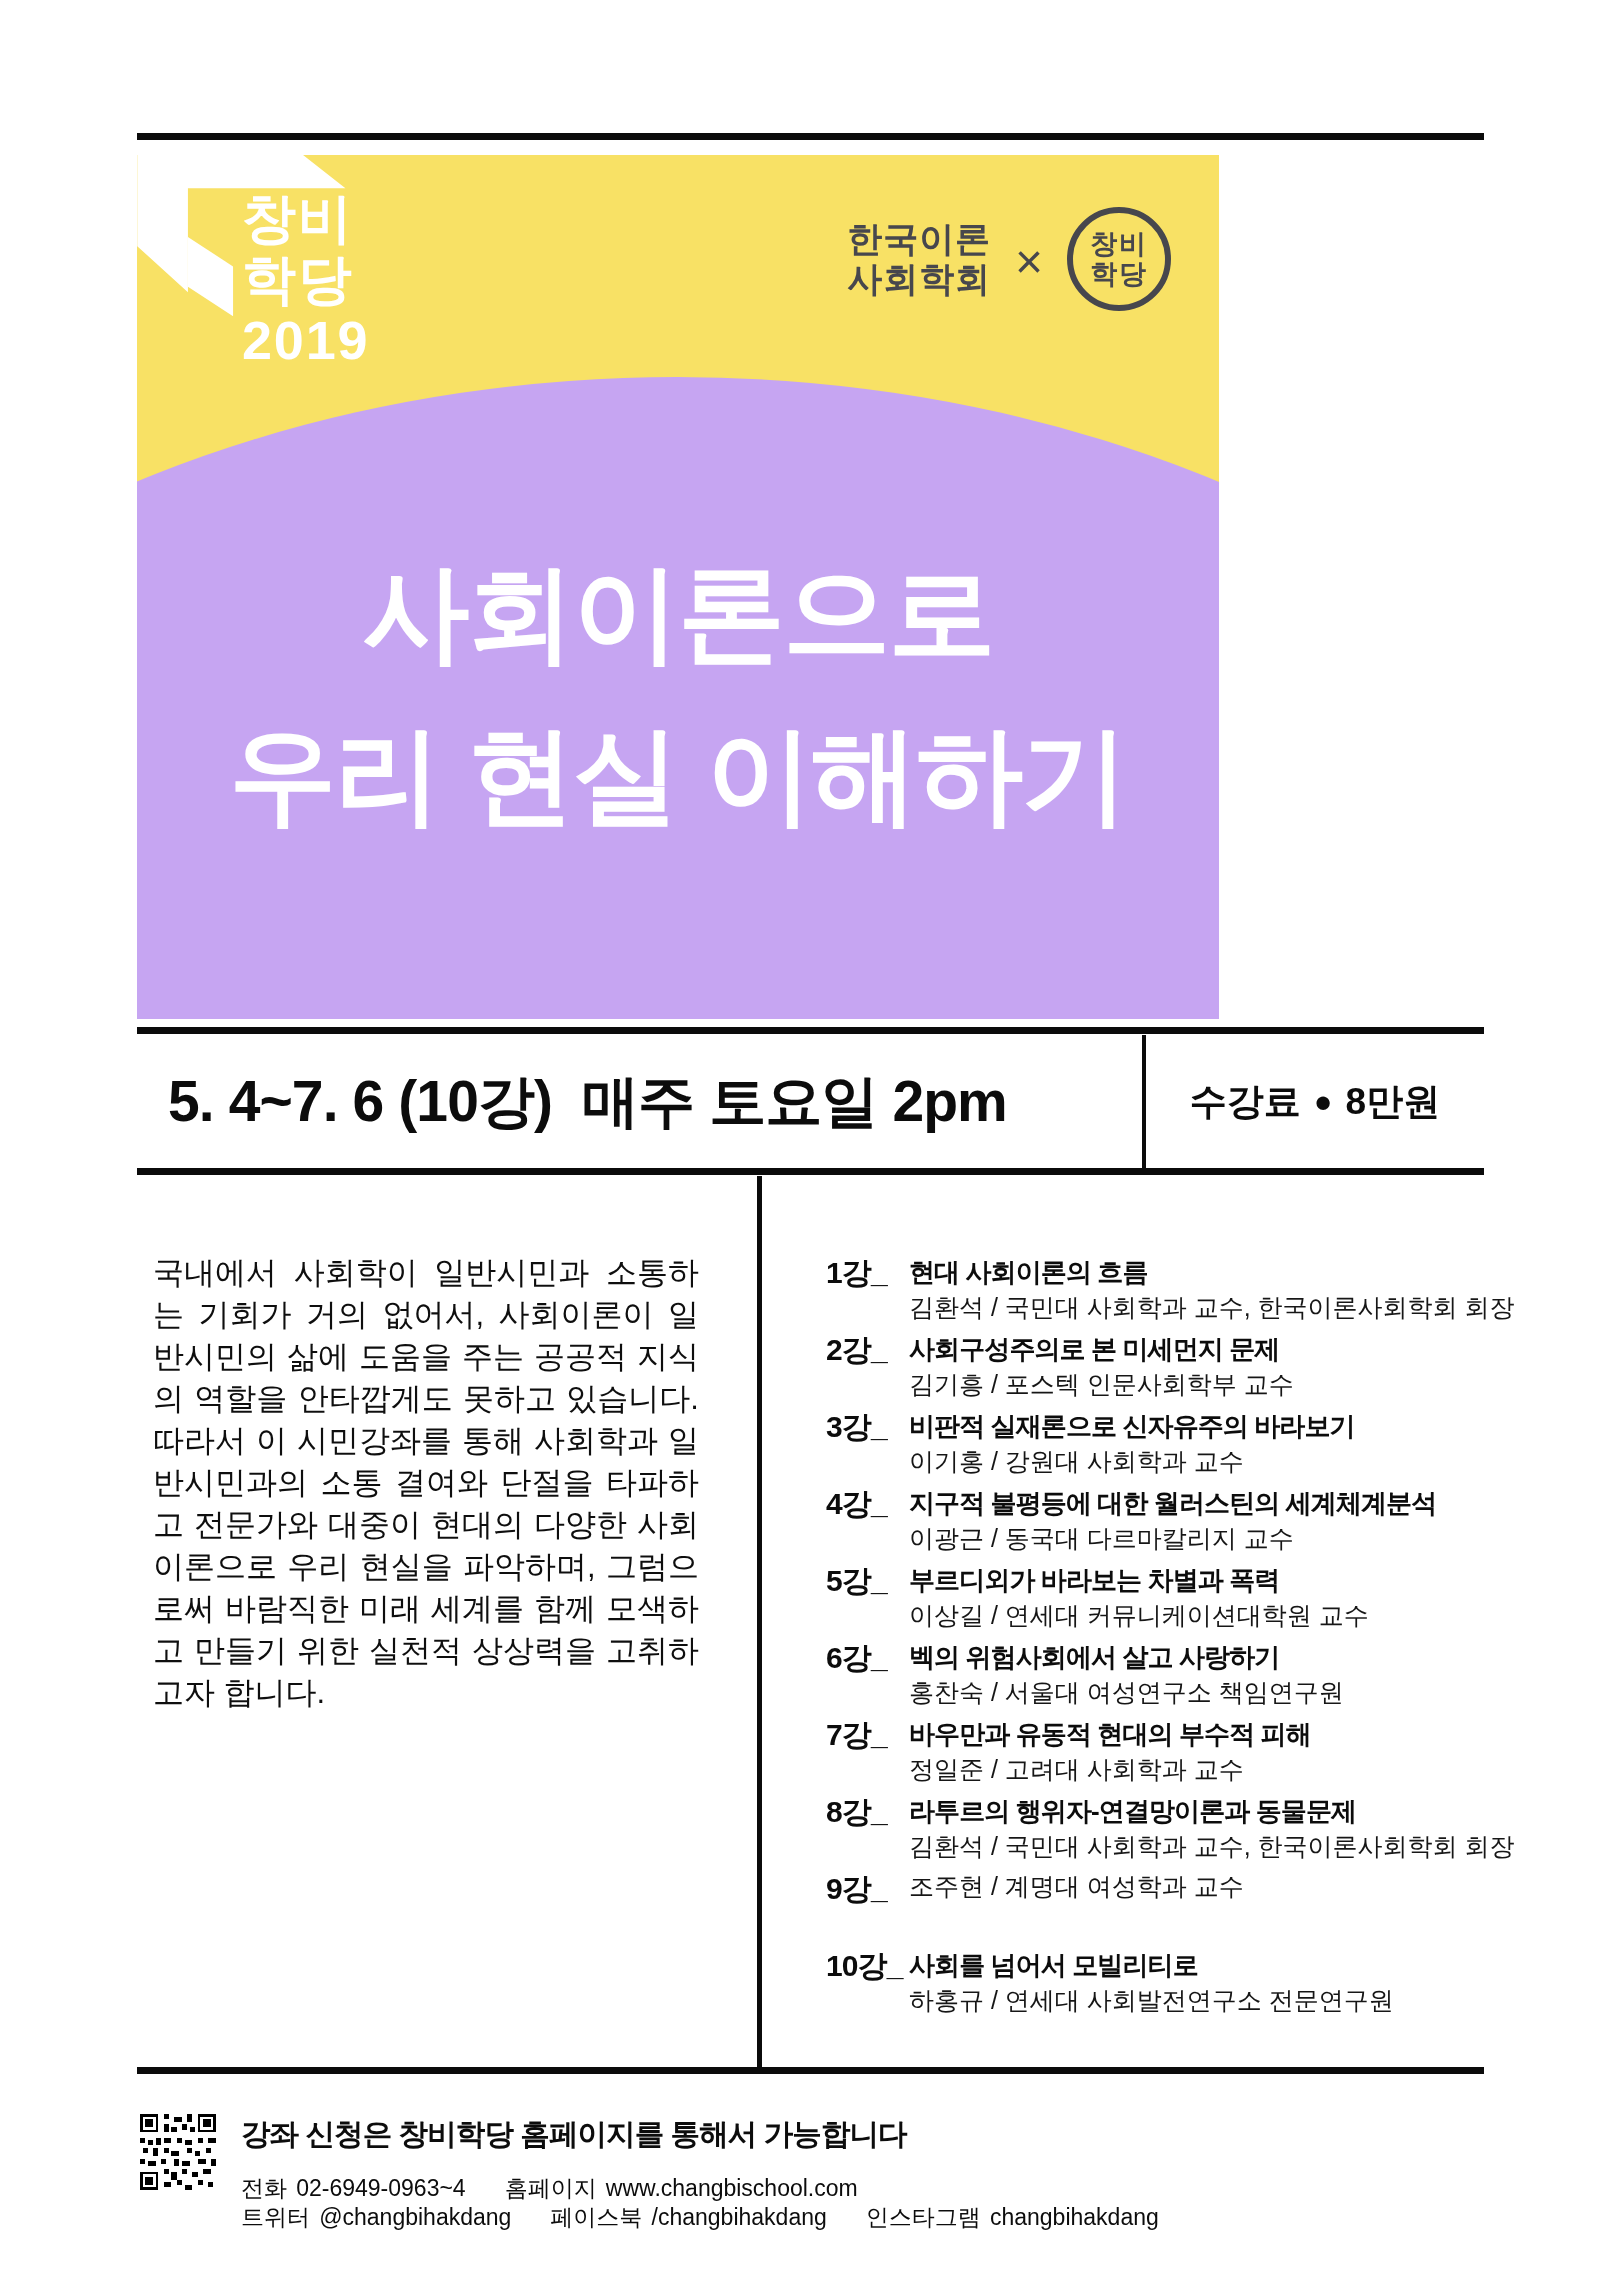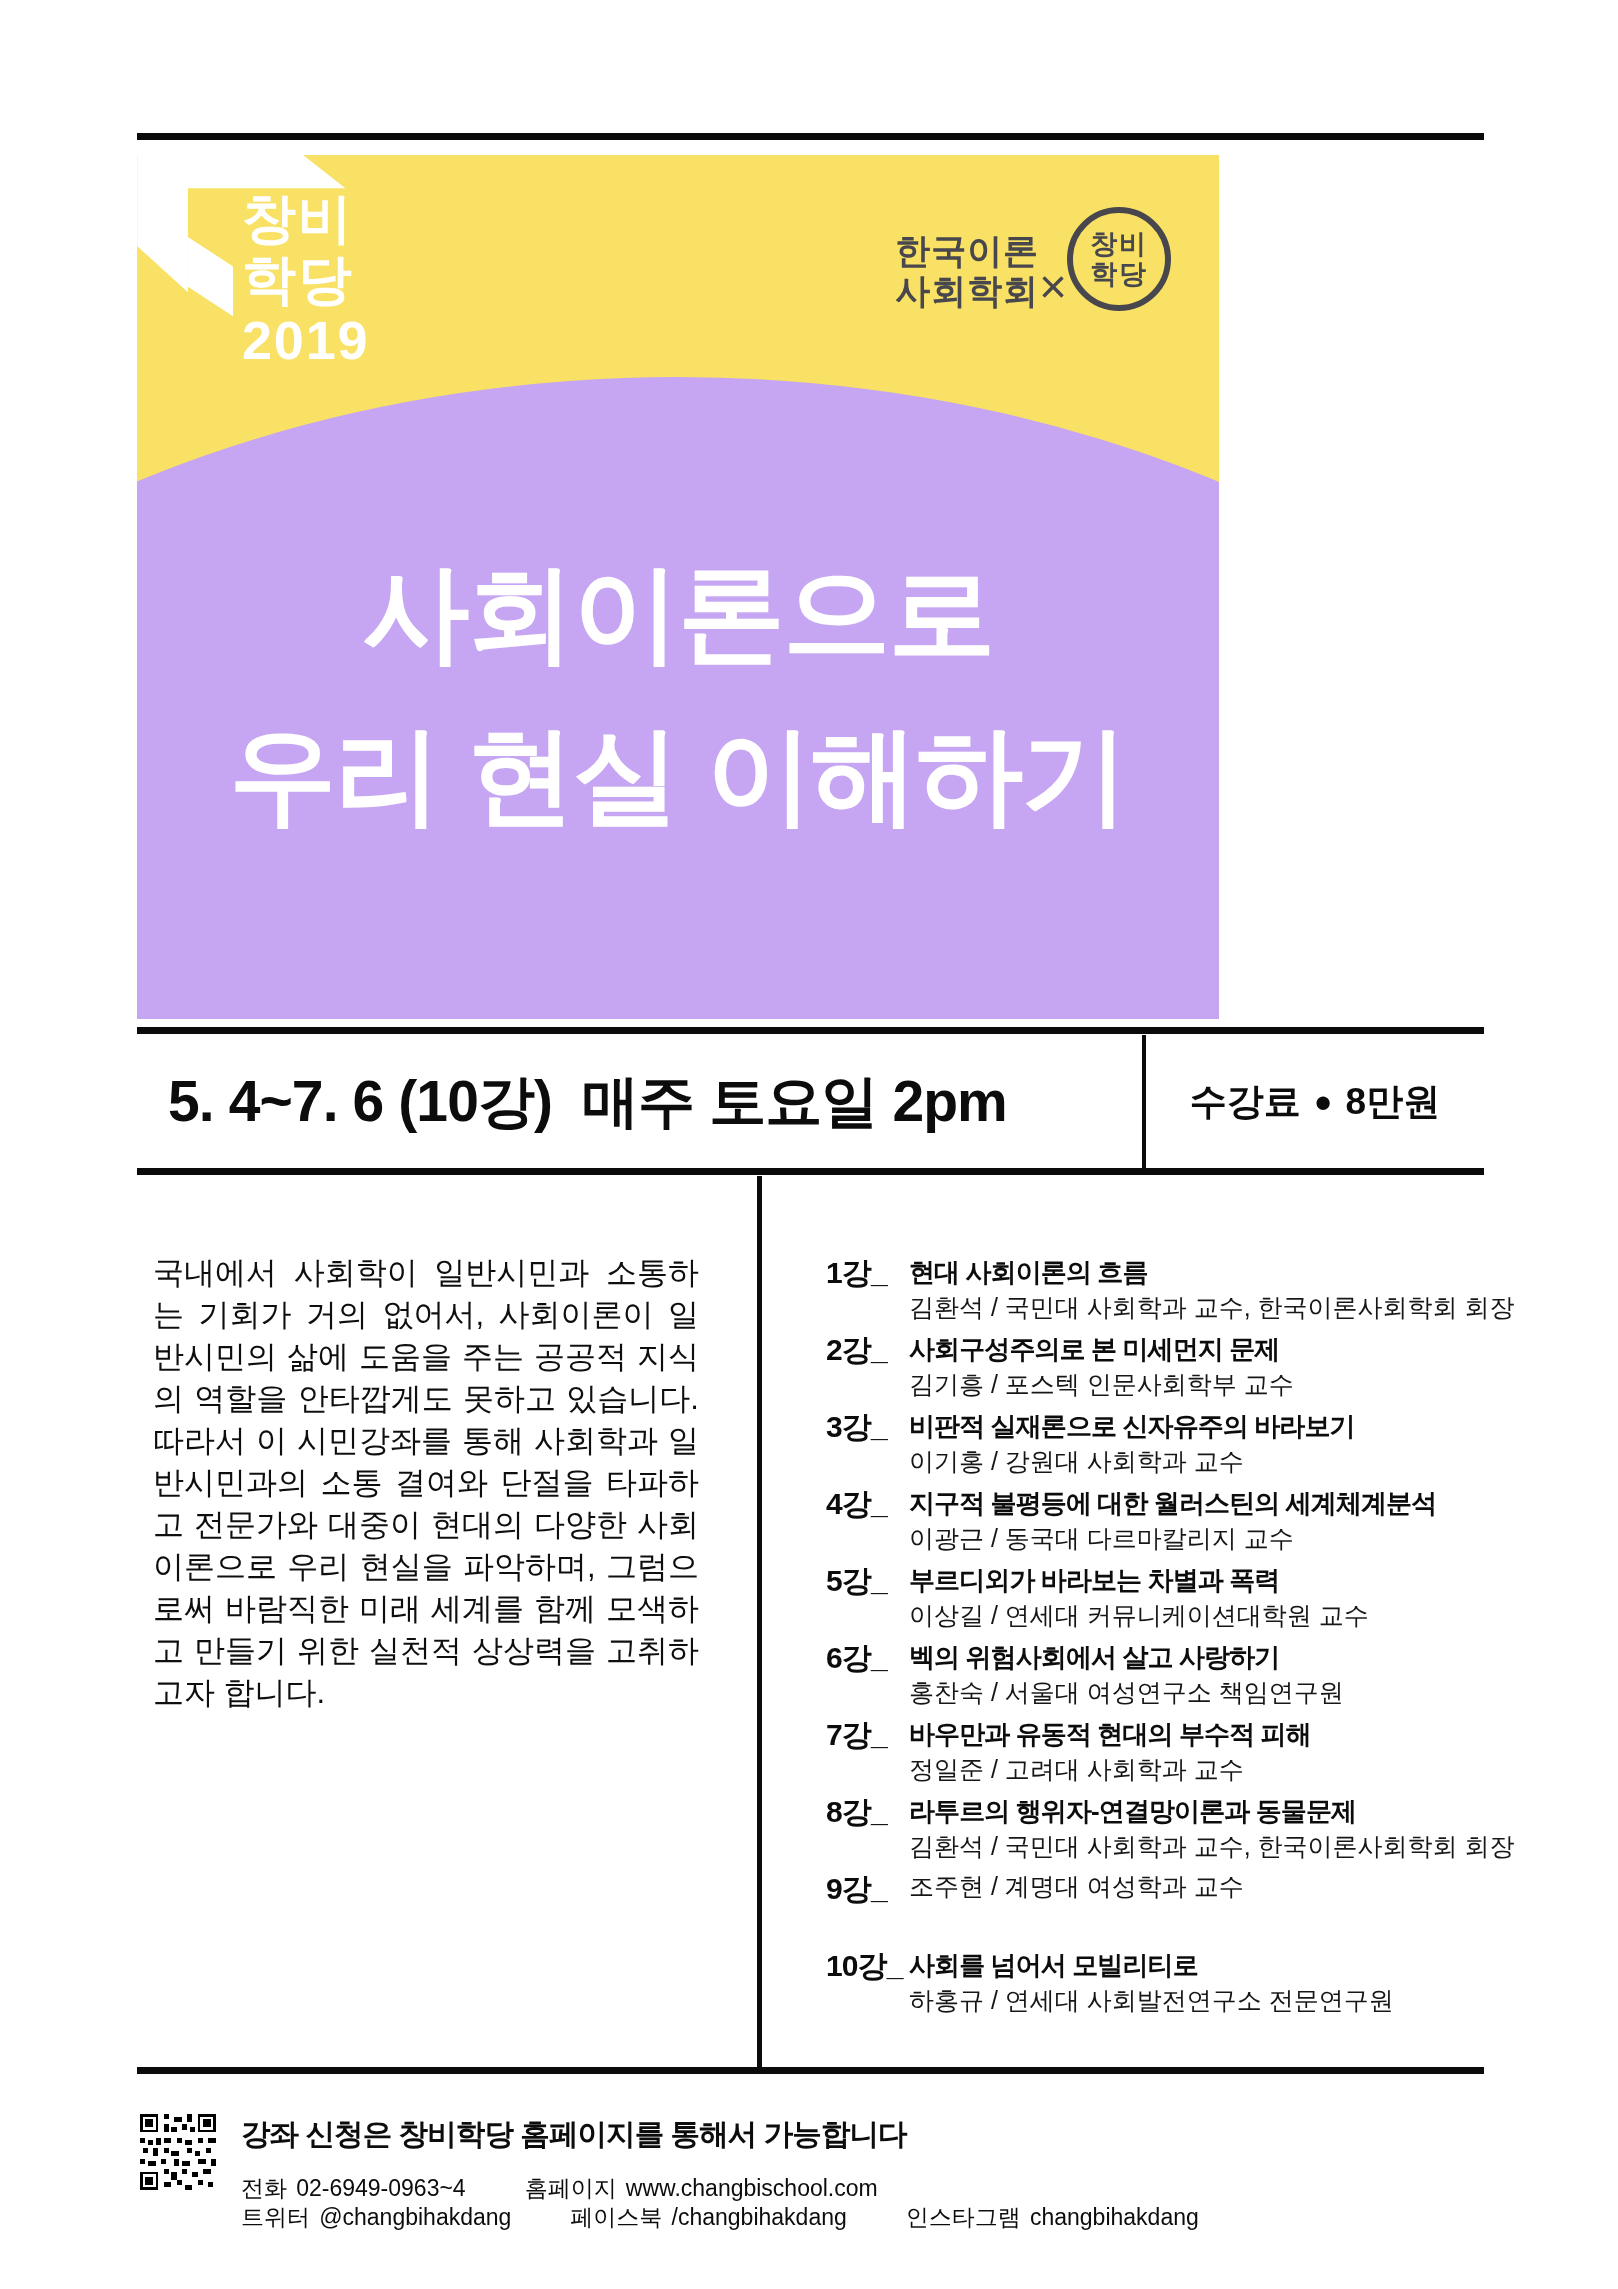--- a/index.html
+++ b/index.html
@@ -13,21 +13,21 @@
   #rule-bar-bottom{top:1168px;height:7.4px;}
   #rule-footer{top:2067px;height:6.5px;}
 
   
   .hero{position:absolute;left:137px;top:155px;width:1082px;height:864px;background:var(--yellow,#F8E165);overflow:hidden;}
   .dome{position:absolute;left:50%;top:222px;width:2215px;height:1643px;margin-left:-1108px;
         background:var(--purple,#C6A5F2);border-radius:50%;}
   .brand-mark{position:absolute;left:0;top:0;}
   .brand-text{position:absolute;left:105px;top:33px;line-height:61px;font-size:54px;font-weight:900;
               color:#ffffff;letter-spacing:1.8px;}
-  .partners{position:absolute;right:48px;top:52px;display:flex;align-items:flex-end;color:var(--ink-gray,#47474D);}
+  .partners{position:absolute;right:48px;top:52px;display:flex;align-items:center;gap:24px;color:var(--ink-gray,#47474D);}
   .org-name{font-size:35px;line-height:40px;font-weight:800;letter-spacing:0.9px;}
   .x-mark{font-size:48px;font-weight:400;line-height:1;padding-top:5.5px;}
   .circle-badge{width:92px;height:92px;border:6.5px solid var(--ink-gray,#47474D);border-radius:50%;
                 display:flex;flex-direction:column;align-items:center;justify-content:center;
                 font-size:27px;line-height:30px;font-weight:700;letter-spacing:1.8px;}
   .hero-title{position:absolute;left:0;top:377px;width:100%;text-align:center;color:#ffffff;
               font-size:107px;line-height:162px;font-weight:900;letter-spacing:-1.8px;}
 
   
   .schedule-bar{position:absolute;left:137px;top:1035px;width:1347px;height:134px;display:flex;align-items:stretch;}
@@ -45,21 +45,21 @@
   .lecture-list{position:absolute;left:689px;top:78px;width:658px;}
   .lecture-item{position:relative;height:77px;padding-left:83px;box-sizing:border-box;}
   .lecture-no{position:absolute;left:0;top:0;font-size:30px;font-weight:900;line-height:37px;letter-spacing:-0.9px;}
   .lecture-title{font-size:26px;font-weight:800;line-height:37px;letter-spacing:-0.9px;white-space:nowrap;}
   .lecture-speaker{font-size:25px;font-weight:400;line-height:33px;color:#161616;white-space:nowrap;}
 
   
   .qr{position:absolute;left:140px;top:2114px;width:76px;height:76px;}
   .footer-text{position:absolute;left:241px;top:2115px;}
   .footer-notice{font-size:29.5px;font-weight:800;letter-spacing:-0.9px;margin-bottom:18.5px;}
-  .footer-line{display:flex;gap:59px;font-size:23px;line-height:29.5px;font-weight:500;}
+  .footer-line{display:flex;gap:39px;font-size:23px;line-height:29.5px;font-weight:500;}
   .footer-line .pair{display:flex;gap:9.2px;}
 </style>
 </head>
 <body>
 
 <div class="page" style="--yellow: #F8E165; --purple: #C6A5F2; --ink-gray: #47474D;">
 
   <div class="rule" id="rule-top"></div>
 
   <div class="hero">

